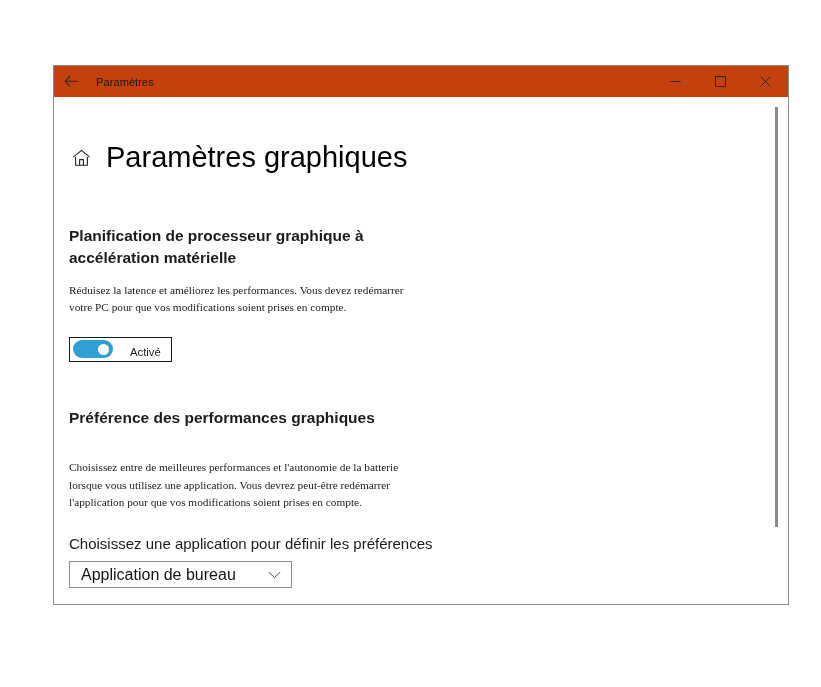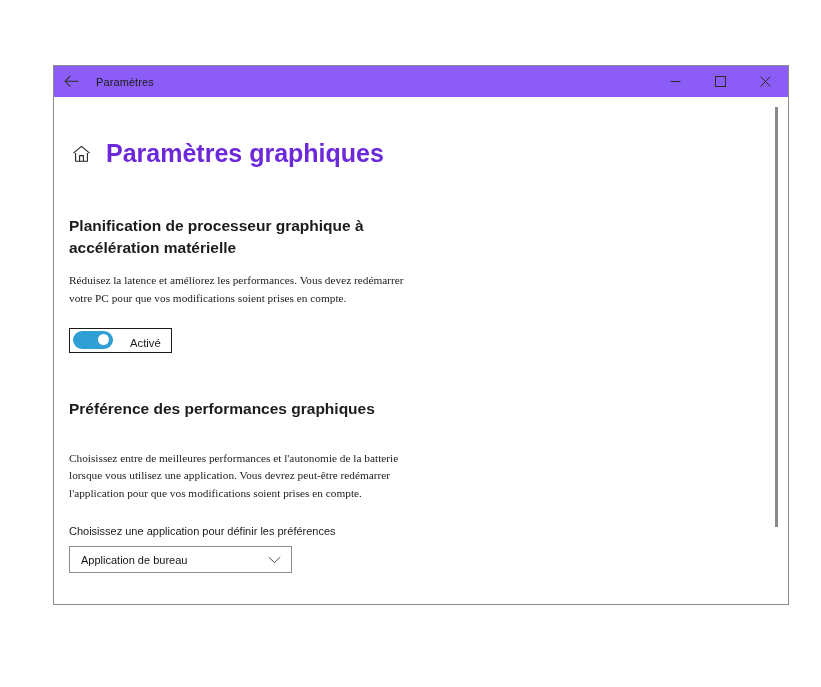--- a/index.html
+++ b/index.html
@@ -28,21 +28,21 @@
     border: 1px solid #8a8a8a;
     box-sizing: border-box;
     overflow: hidden;
   }
 
   
   .titlebar {
     height: 31px;
     display: flex;
     align-items: center;
-    background: #8b5cf6;
+    background: #c2410c;
     position: relative;
     flex-shrink: 0;
   }
   .back-btn {
     width: 34px;
     height: 31px;
     display: flex;
     align-items: center;
     justify-content: center;
     color: #333333;
@@ -97,23 +97,23 @@
     width: 24px;
     height: 24px;
     display: flex;
     align-items: center;
     justify-content: center;
     color: #242424;
     margin-right: 13px;
   }
   .home-icon svg { display: block; }
   .page-title {
-    font-size: 25px;
-    font-weight: 700;
-    color: #6d28d9;
+    font-size: 29px;
+    font-weight: 400;
+    color: #000000;
     letter-spacing: 0px;
     line-height: 1.1;
     white-space: nowrap;
   }
 
   
   .section-heading {
     font-size: 15.5px;
     font-weight: 700;
     color: #1c1c1c;
@@ -163,40 +163,40 @@
   }
   .toggle-label {
     font-size: 11.3px;
     color: #1b1b1b;
     margin-left: 17px;
     white-space: nowrap;
   }
 
   
   .field-label {
-    font-size: 11px;
+    font-size: 15px;
     color: #1b1b1b;
     margin-top: 23px;
   }
 
   
   .combobox {
     margin-top: 9px;
     width: 223px;
     height: 27px;
     border: 1px solid #8d8d8d;
     background: #ffffff;
     display: flex;
     align-items: center;
     box-sizing: border-box;
     padding: 0 8px 0 11px;
     cursor: default;
   }
   .combobox-value {
-    font-size: 11px;
+    font-size: 16px;
     color: #141414;
     flex: 1;
     white-space: nowrap;
     overflow: hidden;
   }
   .chevron {
     color: #4a4a4a;
     display: flex;
     align-items: center;
     margin-right: 2px;

